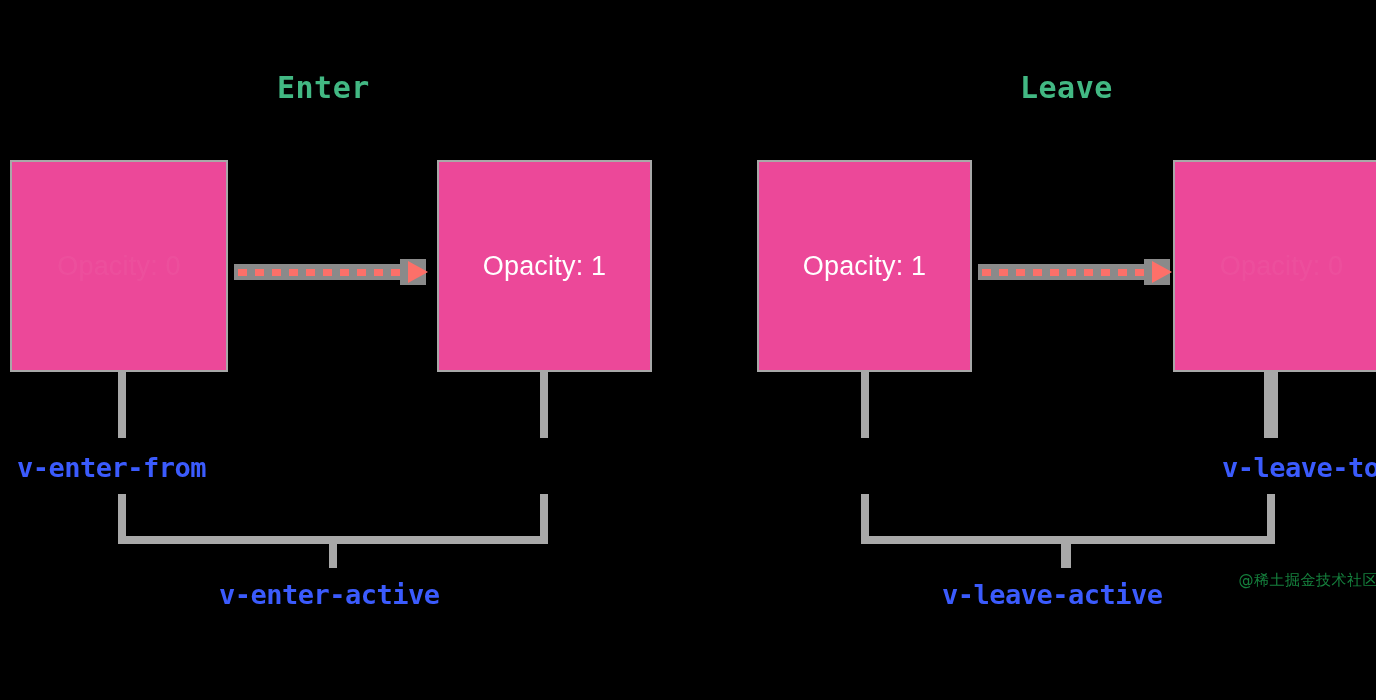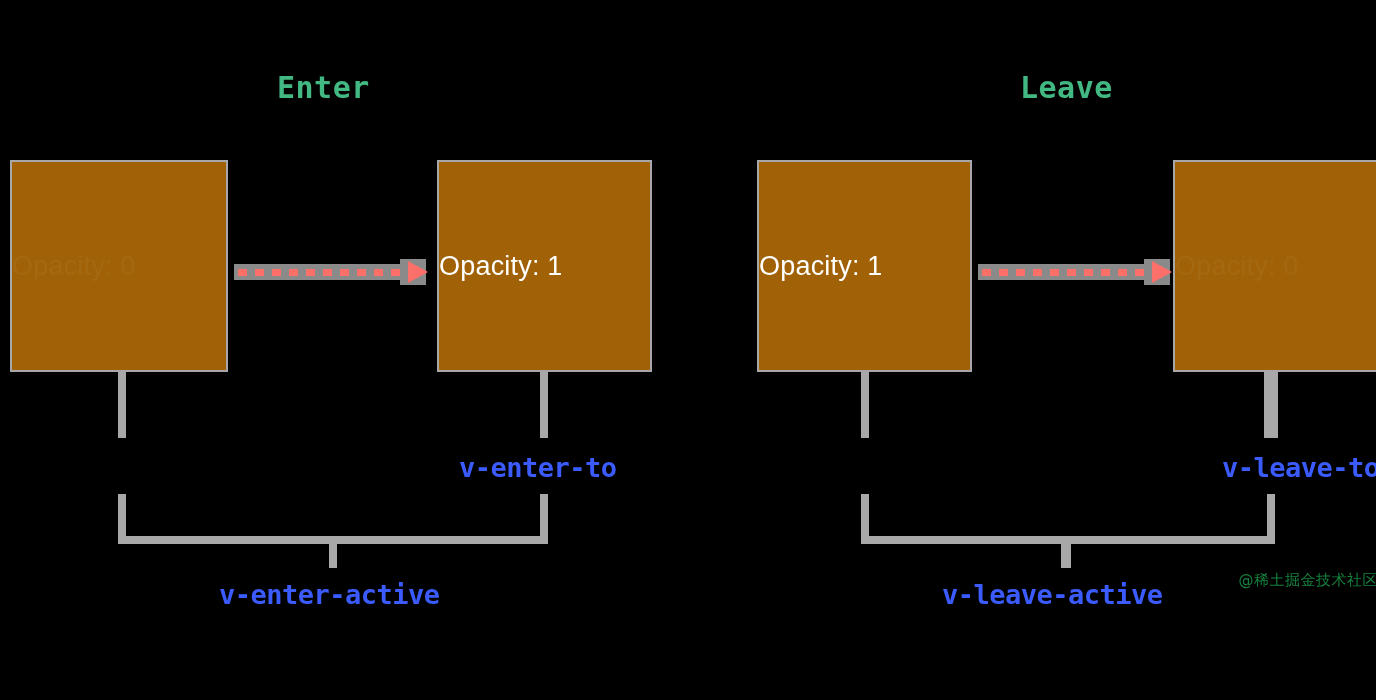--- a/index.html
+++ b/index.html
@@ -31,25 +31,26 @@
     letter-spacing: 0.5px;
     color: #42b883;
     white-space: nowrap;
   }
   #title-enter { left: 265px; top: 70px; }
   #title-leave { left: 1008px; top: 70px; text-align: right; }
 
   
   .state-box {
     position: absolute;
-    background: #a16207;
+    background: #ec4899;
     border: 2px solid #a8a8a8;
     box-sizing: border-box;
     display: flex;
     align-items: center;
+    justify-content: center;
   }
   .state-box .box-label {
     color: #ffffff;
     font-size: 27px;
     font-family: "Liberation Sans", sans-serif;
     letter-spacing: 0.2px;
     white-space: nowrap;
   }
   .state-box.faded .box-label {
     opacity: 0.035;
@@ -192,20 +193,20 @@
   <div class="conn" style="left:317px; top:536px; width:8px; height:32px;"></div>
 
   <div class="conn" style="left:849px; top:372px; width:8px; height:66px;"></div>
   <div class="conn" style="left:1252px; top:372px; width:14px; height:66px;"></div>
 
   <div class="conn" style="left:849px; top:494px; width:8px; height:48px;"></div>
   <div class="conn" style="left:1255px; top:494px; width:8px; height:48px;"></div>
   <div class="conn" style="left:849px; top:536px; width:414px; height:8px;"></div>
   <div class="conn" style="left:1049px; top:536px; width:10px; height:32px;"></div>
 
-  <div class="class-label" id="label-enter-to">v-enter-to</div>
+  <div class="class-label" id="label-enter-from">v-enter-from</div>
   <div class="class-label" id="label-leave-to">v-leave-to</div>
   <div class="class-label" id="label-leave-active">v-leave-active</div>
   <div class="class-label" id="label-enter-active">v-enter-active</div>
 
   <div id="watermark">@稀土掘金技术社区</div>
 
 </div>
 
 </body></html>

